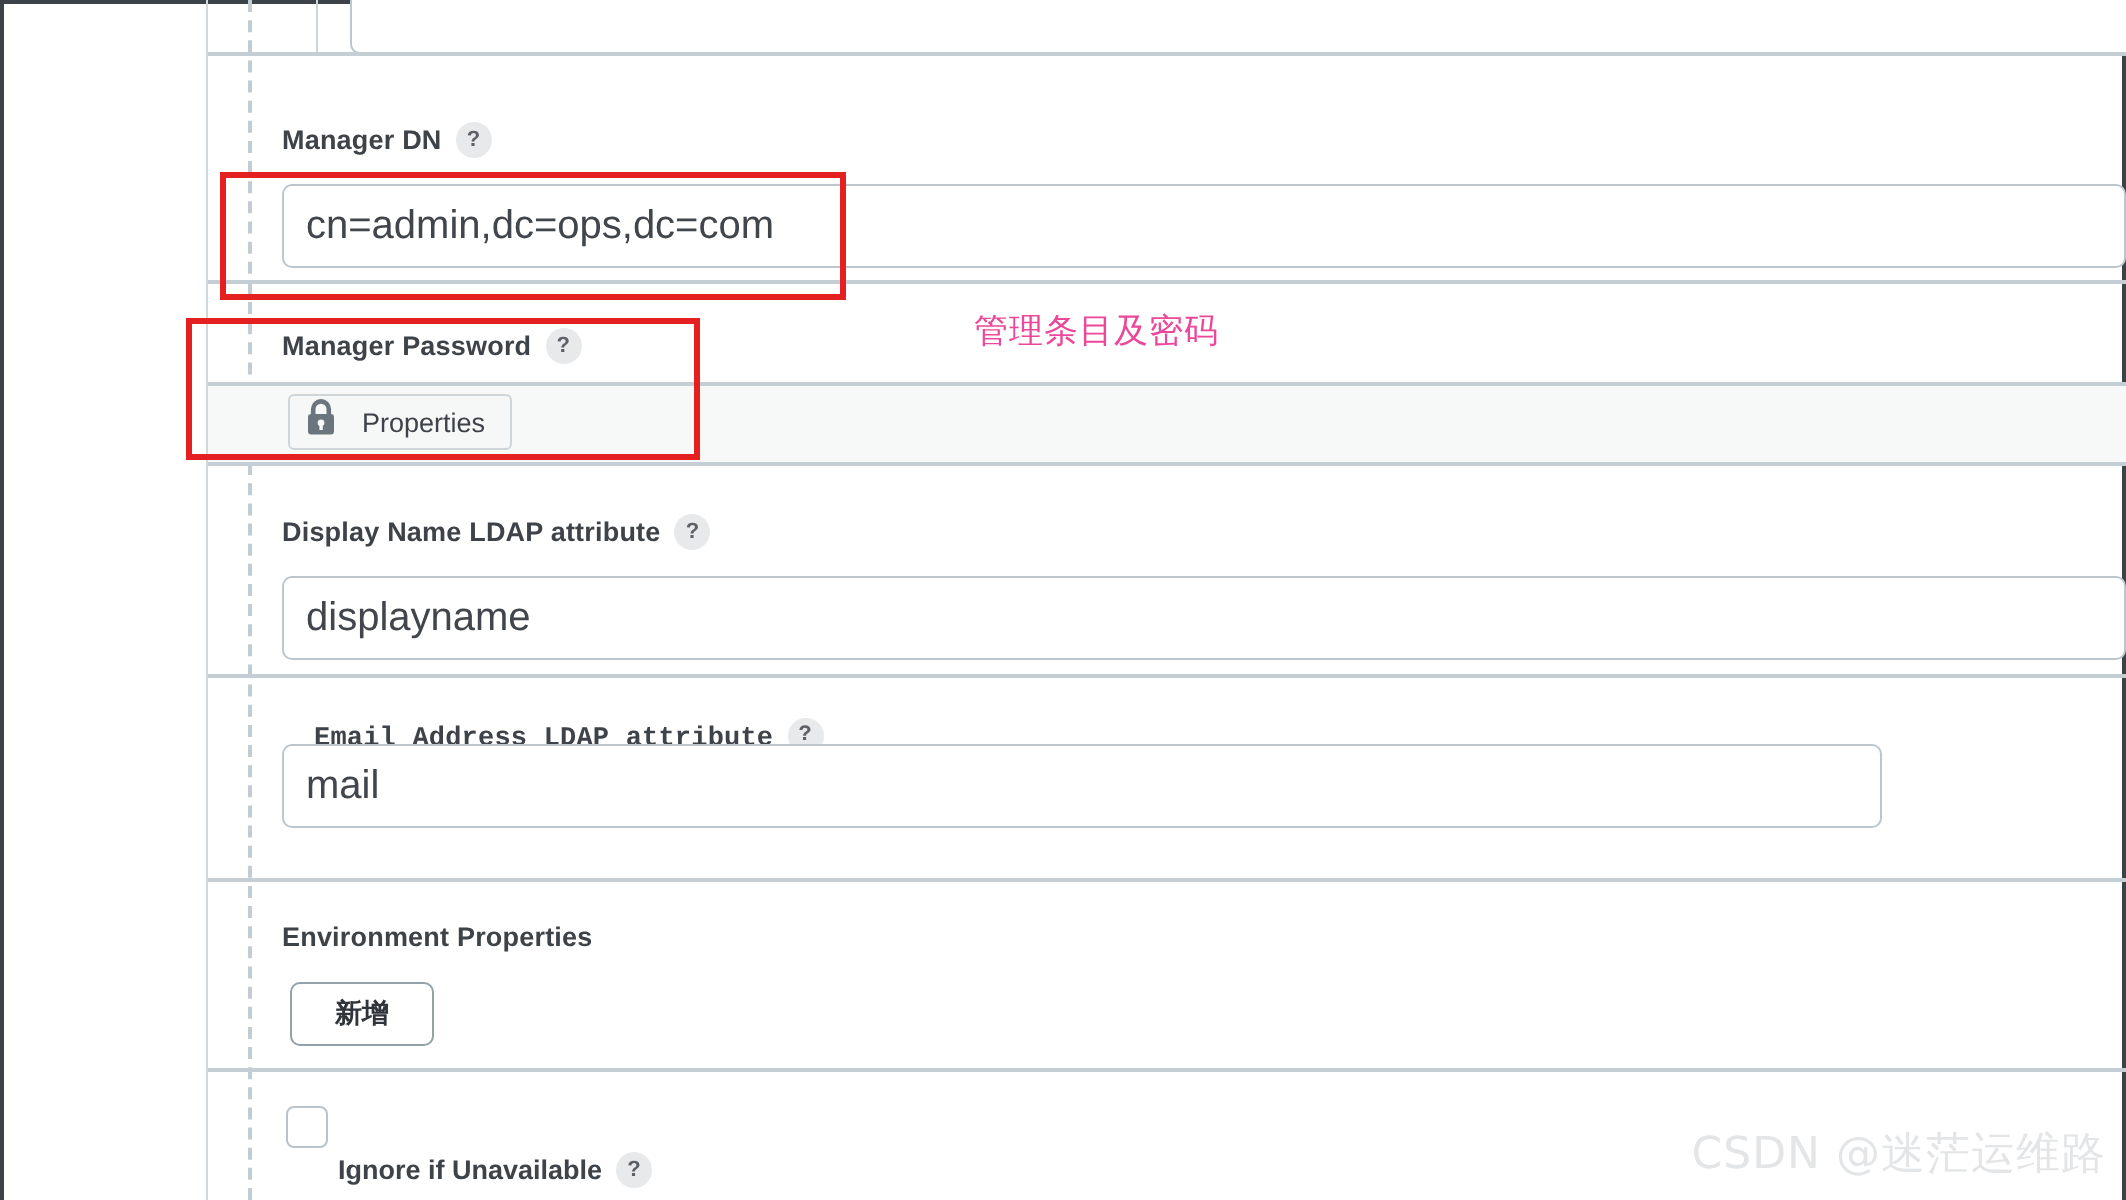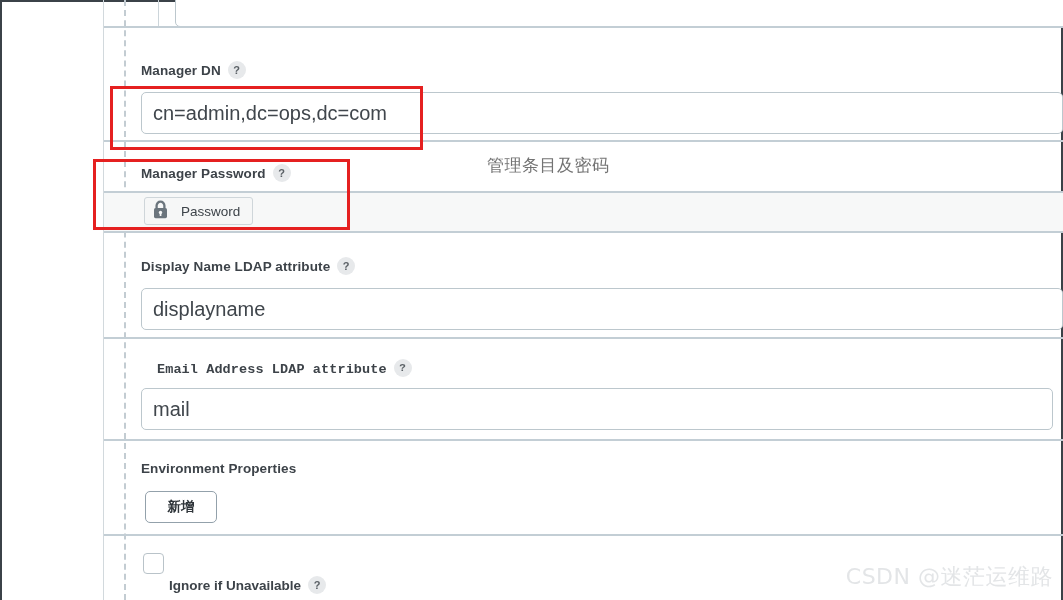--- a/index.html
+++ b/index.html
@@ -172,21 +172,21 @@
 
   
   .anno-box {
     position: absolute;
     border: 3px solid #e52020;
     background: transparent;
     pointer-events: none;
   }
   .anno-text {
     position: absolute;
-    color: #737373;
+    color: #ec4899;
     font-size: 17px;
     font-family: "DejaVu Sans", "Liberation Sans", sans-serif;
     white-space: nowrap;
     letter-spacing: .5px;
   }
 
   
   .watermark {
     position: absolute;
     right: 10px;
@@ -232,32 +232,32 @@
   </div>
   <div class="concealed-box" style="left:144px; top:197px;">
     <span class="lock-glyph">
       <svg width="17" height="19" viewBox="0 0 17 19">
         <path d="M4.6 8.2V5.6a3.9 3.9 0 1 1 7.8 0v2.6" fill="none" stroke="#6b757d" stroke-width="2.3"></path>
         <rect x="2" y="8" width="13" height="10.2" rx="1.6" fill="#6b757d"></rect>
         <circle cx="8.5" cy="12.4" r="1.7" fill="#f6f7f7"></circle>
         <rect x="7.7" y="12.6" width="1.7" height="3.4" fill="#f6f7f7"></rect>
       </svg>
     </span>
-    <span class="concealed-text">Password</span>
+    <span class="concealed-text">Properties</span>
   </div>
 
   <div class="field-label" style="left:141px; top:258px;">
     <span>Display Name LDAP attribute</span><span class="help-badge">?</span>
   </div>
   <input class="text-input" style="left: 141px; top: 288px; width: 922px;" value="displayname">
 
   <div class="field-label" style="left:157px; top:360px;font-family:Liberation Mono, monospace;">
     <span>Email Address LDAP attribute</span><span class="help-badge">?</span>
   </div>
-  <input class="text-input" style="left: 141px; top: 388px; width: 912px;" value="mail">
+  <input class="text-input" style="left: 141px; top: 372px; width: 800px;" value="mail">
 
   <div class="field-label" style="left:141px; top:461px;">
     <span>Environment Properties</span>
   </div>
   <button class="add-btn" style="left:145px; top:491px;font-weight:bold;">新增</button>
 
   <div class="cb-box" style="left:143px; top:553px;"></div>
   <div class="cb-label" style="left:169px; top:557px;margin-top:20px;">
     <span>Ignore if Unavailable</span><span class="help-badge">?</span>
   </div>

